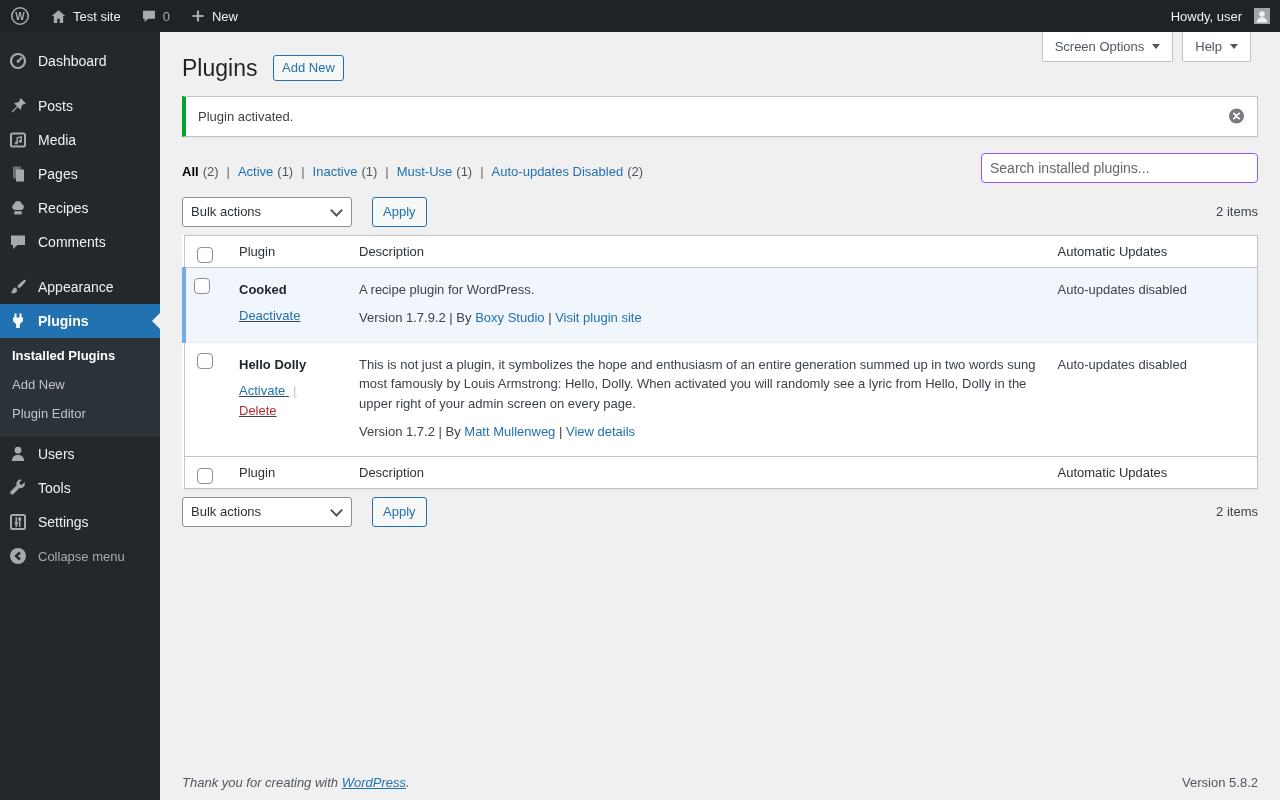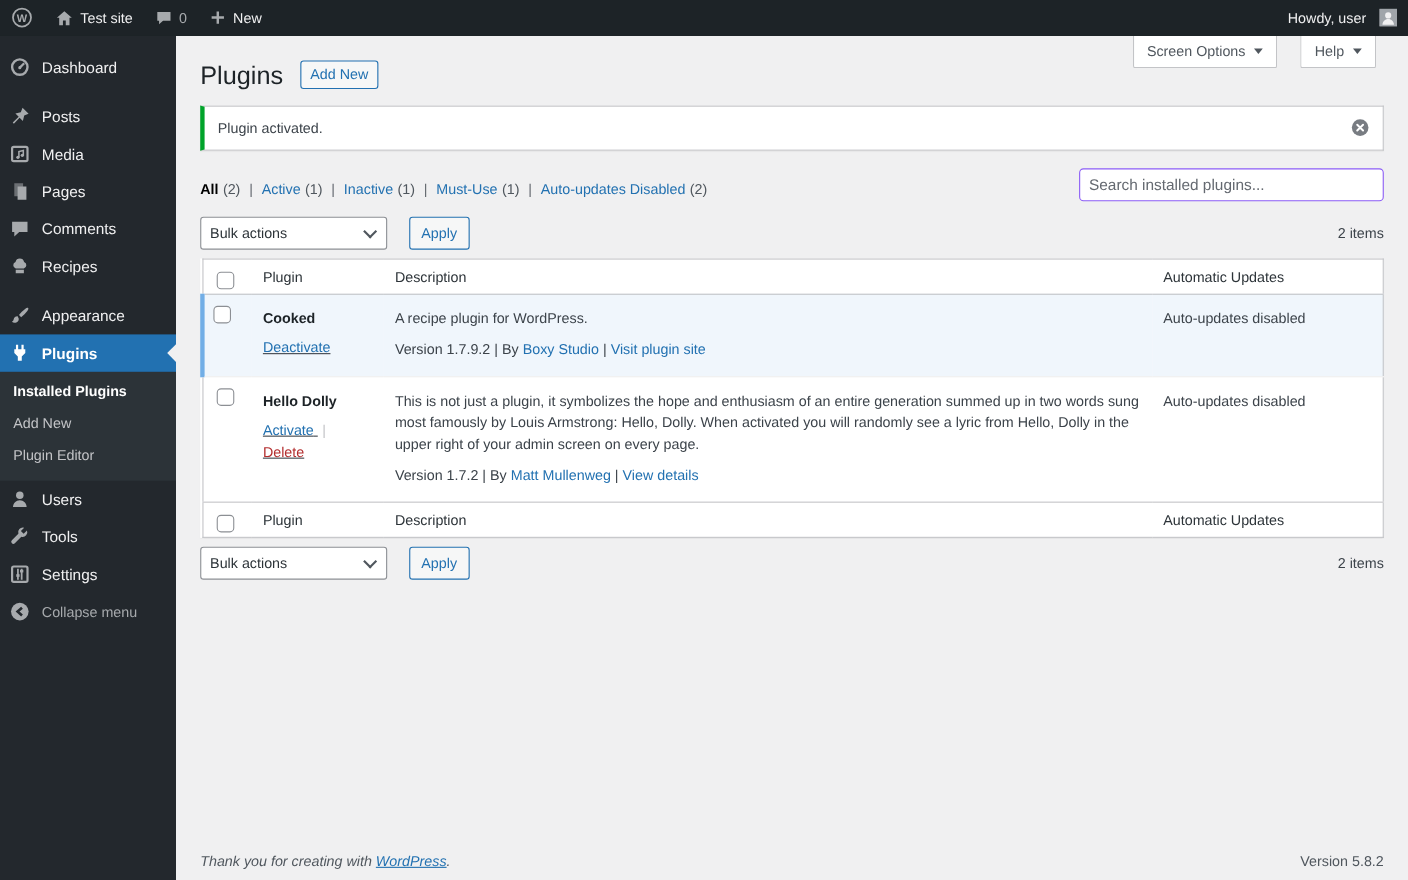--- a/index.html
+++ b/index.html
@@ -28,21 +28,21 @@
     border:8px solid transparent; border-right-color:#f0f0f1; }
   .submenu { background:#2c3338; padding:3px 0 9px; }
   .submenu-item { display:block; padding:7px 12px; color:#c3c4c7; font-size:13px; cursor:pointer; }
   .submenu-item.current { color:#fff; font-weight:700; }
   .collapse-item { color:#a7aaad; font-size:13px; margin-top:0; }
   .collapse-item .mi-icon { color:#a7aaad; }
 
   
   .content { margin:32px 0 0 160px; position:relative; min-height:768px; padding:0 22px 60px; }
 
-  .screen-meta { position:absolute; top:0; right:29px; display:flex; gap:21px;align-items:flex-end; }
+  .screen-meta { position:absolute; top:0; right:29px; display:flex; gap:9px;align-items:flex-end; }
   .screen-meta-tab { background:#fff; border:1px solid #c3c4c7; border-top:none; height:30px;
     display:flex; align-items:center; gap:8px; padding:0 12px; color:#50575e; font-size:13px;
     cursor:pointer; border-radius:0 0 2px 2px; }
   .caret-down { width:0; height:0; border-left:4px solid transparent; border-right:4px solid transparent;
     border-top:5px solid #50575e; display:inline-block; }
 
   .page-header { padding-top:22px; }
   .page-title { display:inline-block; margin:0; font-size:23px; font-weight:400; color:#1d2327; line-height:1.3; }
   .page-title-action { display:inline-block; margin-left:12px; padding:0 8px; height:26px; line-height:24px;
     border:1px solid #2271b1; border-radius:3px; background:#f6f7f7; color:#2271b1; font-size:13px;
@@ -194,33 +194,33 @@
       <svg width="20" height="20" viewBox="0 0 20 20">
           <path d="M5 2.5h8v12H5z" fill="currentColor" opacity="0.55"></path>
           <path d="M8 5.5h8v12H8z" fill="currentColor"></path>
         </svg>
     </span>
     <span>Pages</span>
   </div>
   <div class="menu-item">
     <span class="mi-icon">
       <svg width="20" height="20" viewBox="0 0 20 20">
-          <path d="M3 3.5h14v9.5H9.5L5 17v-4H3z" fill="currentColor"></path>
-        </svg>
-    </span>
-    <span>Comments</span>
-  </div>
-  <div class="menu-item">
-    <span class="mi-icon">
-      <svg width="20" height="20" viewBox="0 0 20 20">
           <path d="M10 3a4 4 0 0 0-3.9 3.1A3.1 3.1 0 0 0 6.3 12h7.4a3.1 3.1 0 0 0 .2-5.9A4 4 0 0 0 10 3z" fill="currentColor"></path>
           <rect x="6.3" y="13.2" width="7.4" height="3.2" fill="currentColor"></rect>
         </svg>
     </span>
     <span>Recipes</span>
+  </div>
+  <div class="menu-item">
+    <span class="mi-icon">
+      <svg width="20" height="20" viewBox="0 0 20 20">
+          <path d="M3 3.5h14v9.5H9.5L5 17v-4H3z" fill="currentColor"></path>
+        </svg>
+    </span>
+    <span>Comments</span>
   </div>
   <div class="menu-gap"></div>
   <div class="menu-item">
     <span class="mi-icon">
       <svg width="20" height="20" viewBox="0 0 20 20">
           <path d="M16.8 2.8c-1.8.4-6 4.6-7.5 6.6l1.9 1.9c2-1.5 6.2-5.7 6.6-7.5.1-.6-.4-1.1-1-1zM8.2 10.5c-1.6-.3-3.4.7-3.7 2.5-.2 1.2-.8 2-1.7 2.6 1.2 1 3.9 1.2 5.4-.3 1.1-1.1 1.2-2.9 0-4.1z" fill="currentColor"></path>
         </svg>
     </span>
     <span>Appearance</span>
   </div>

